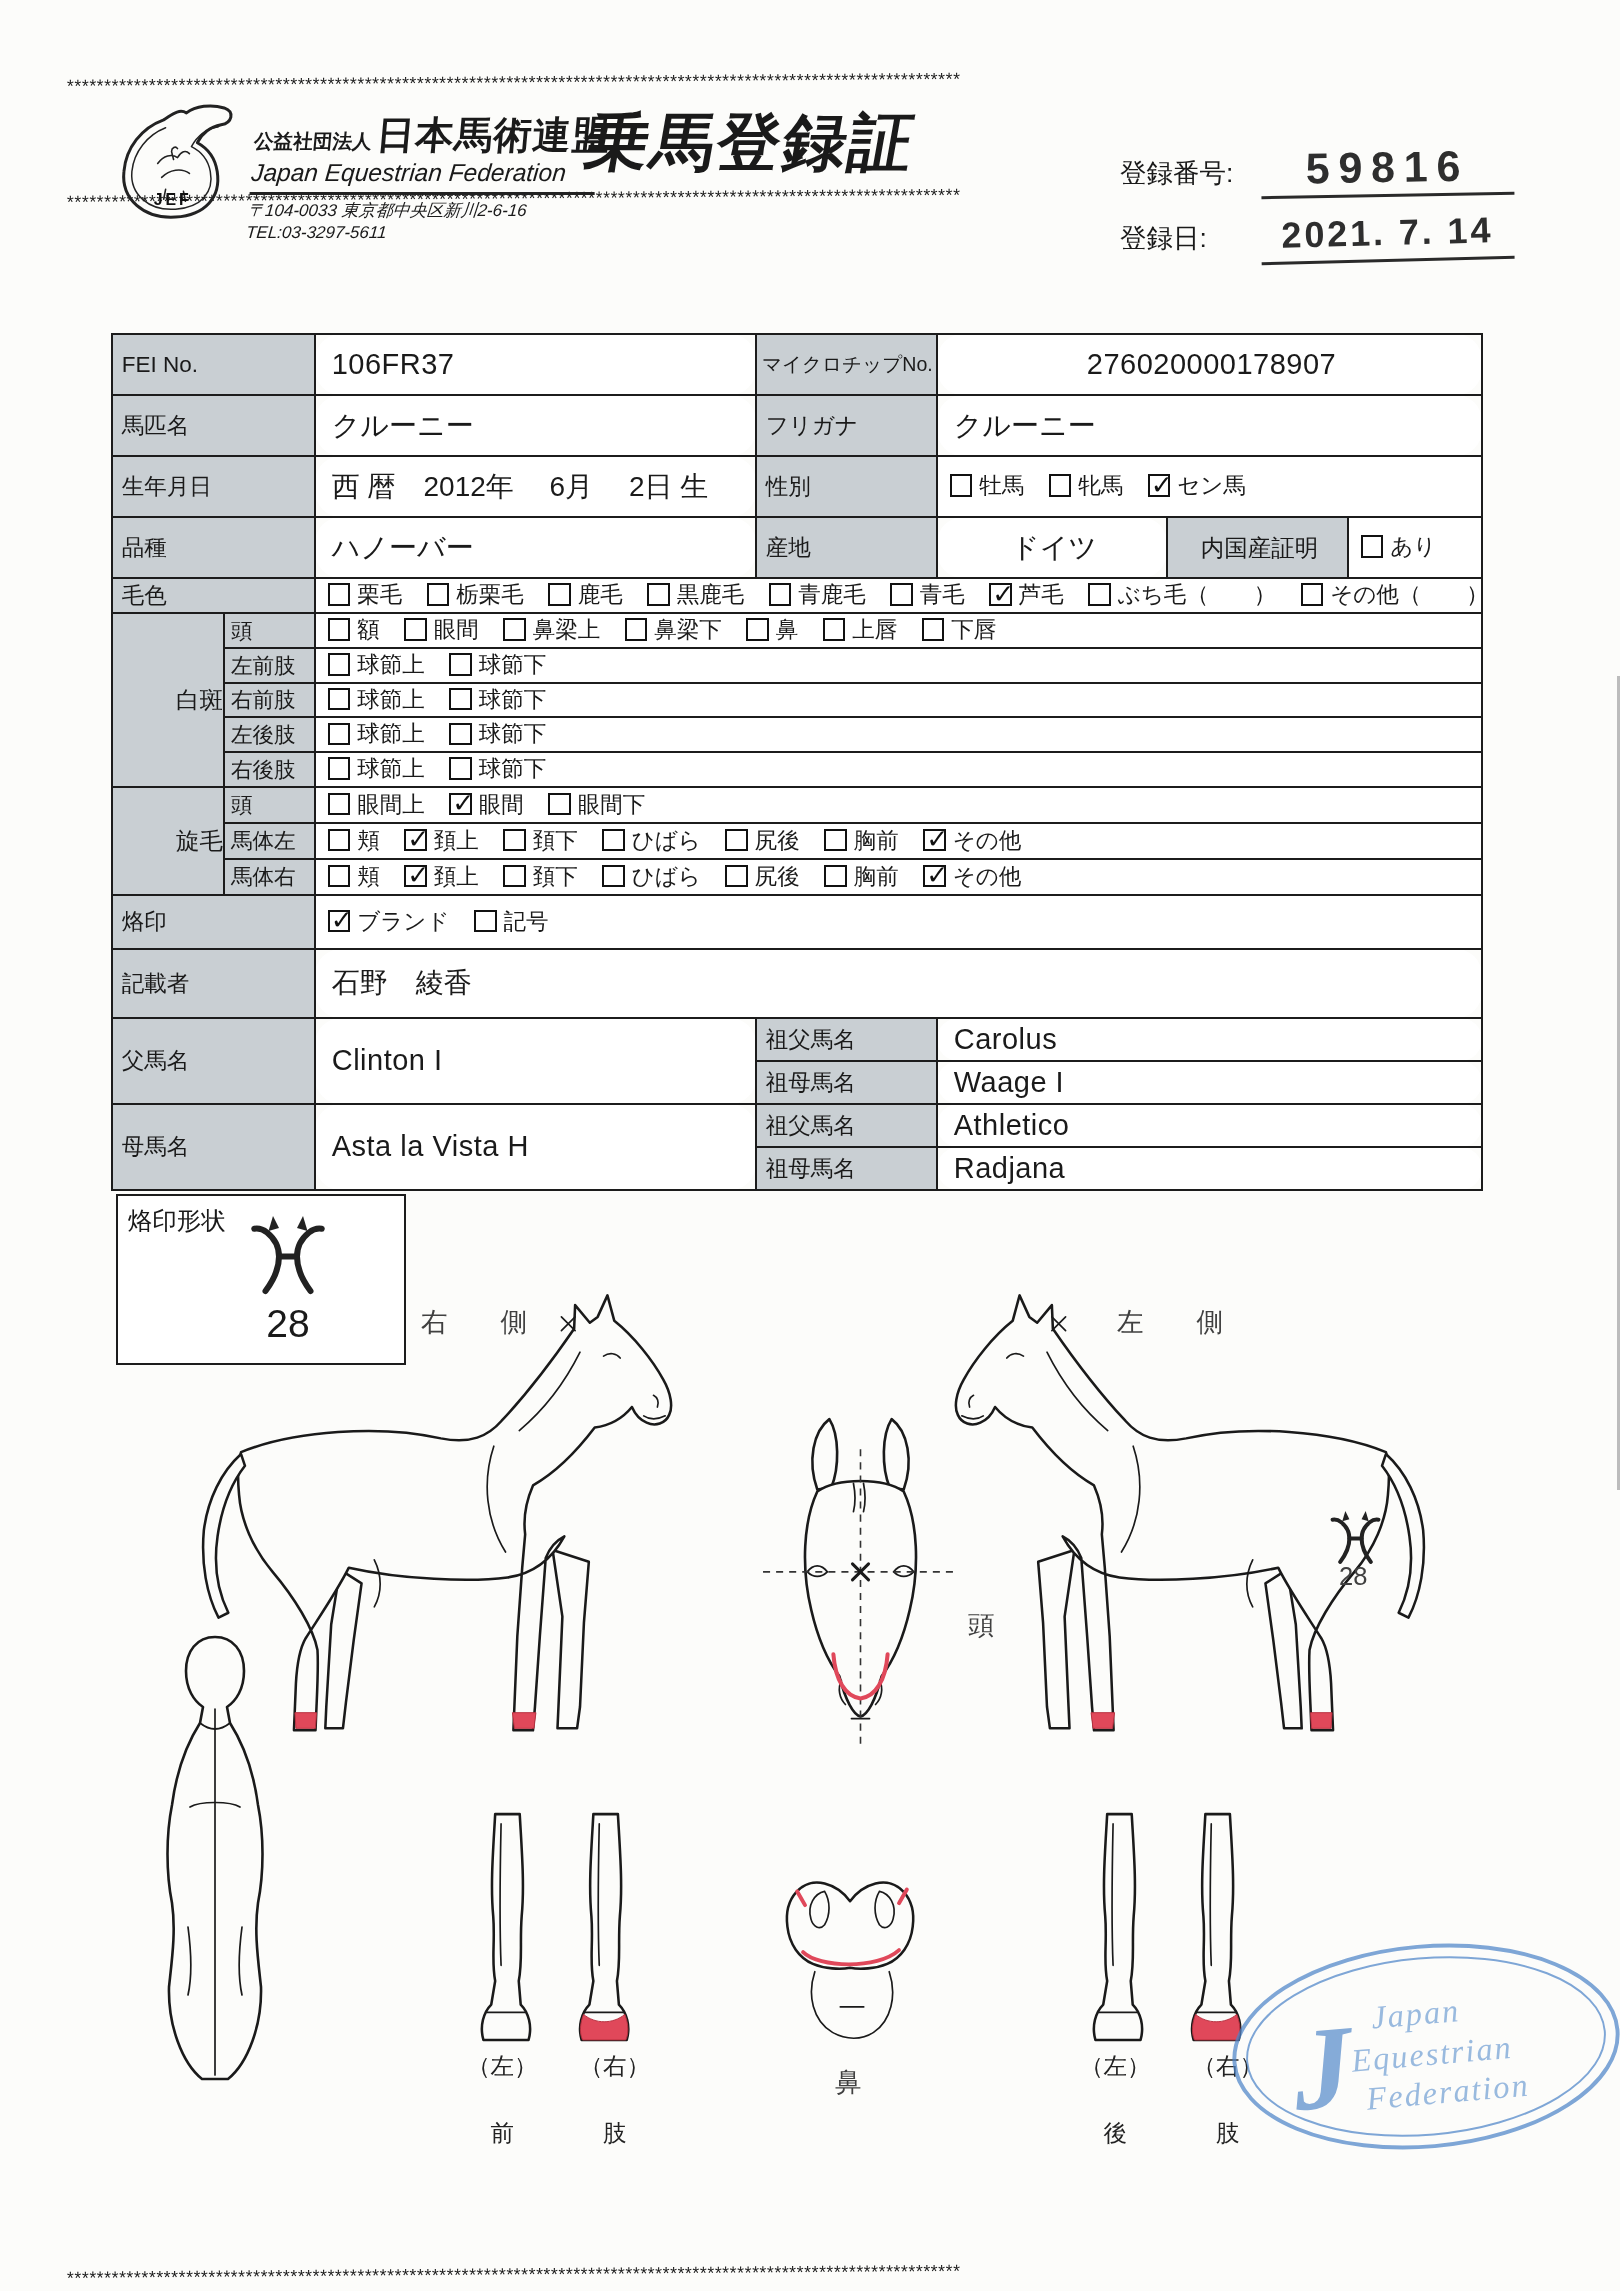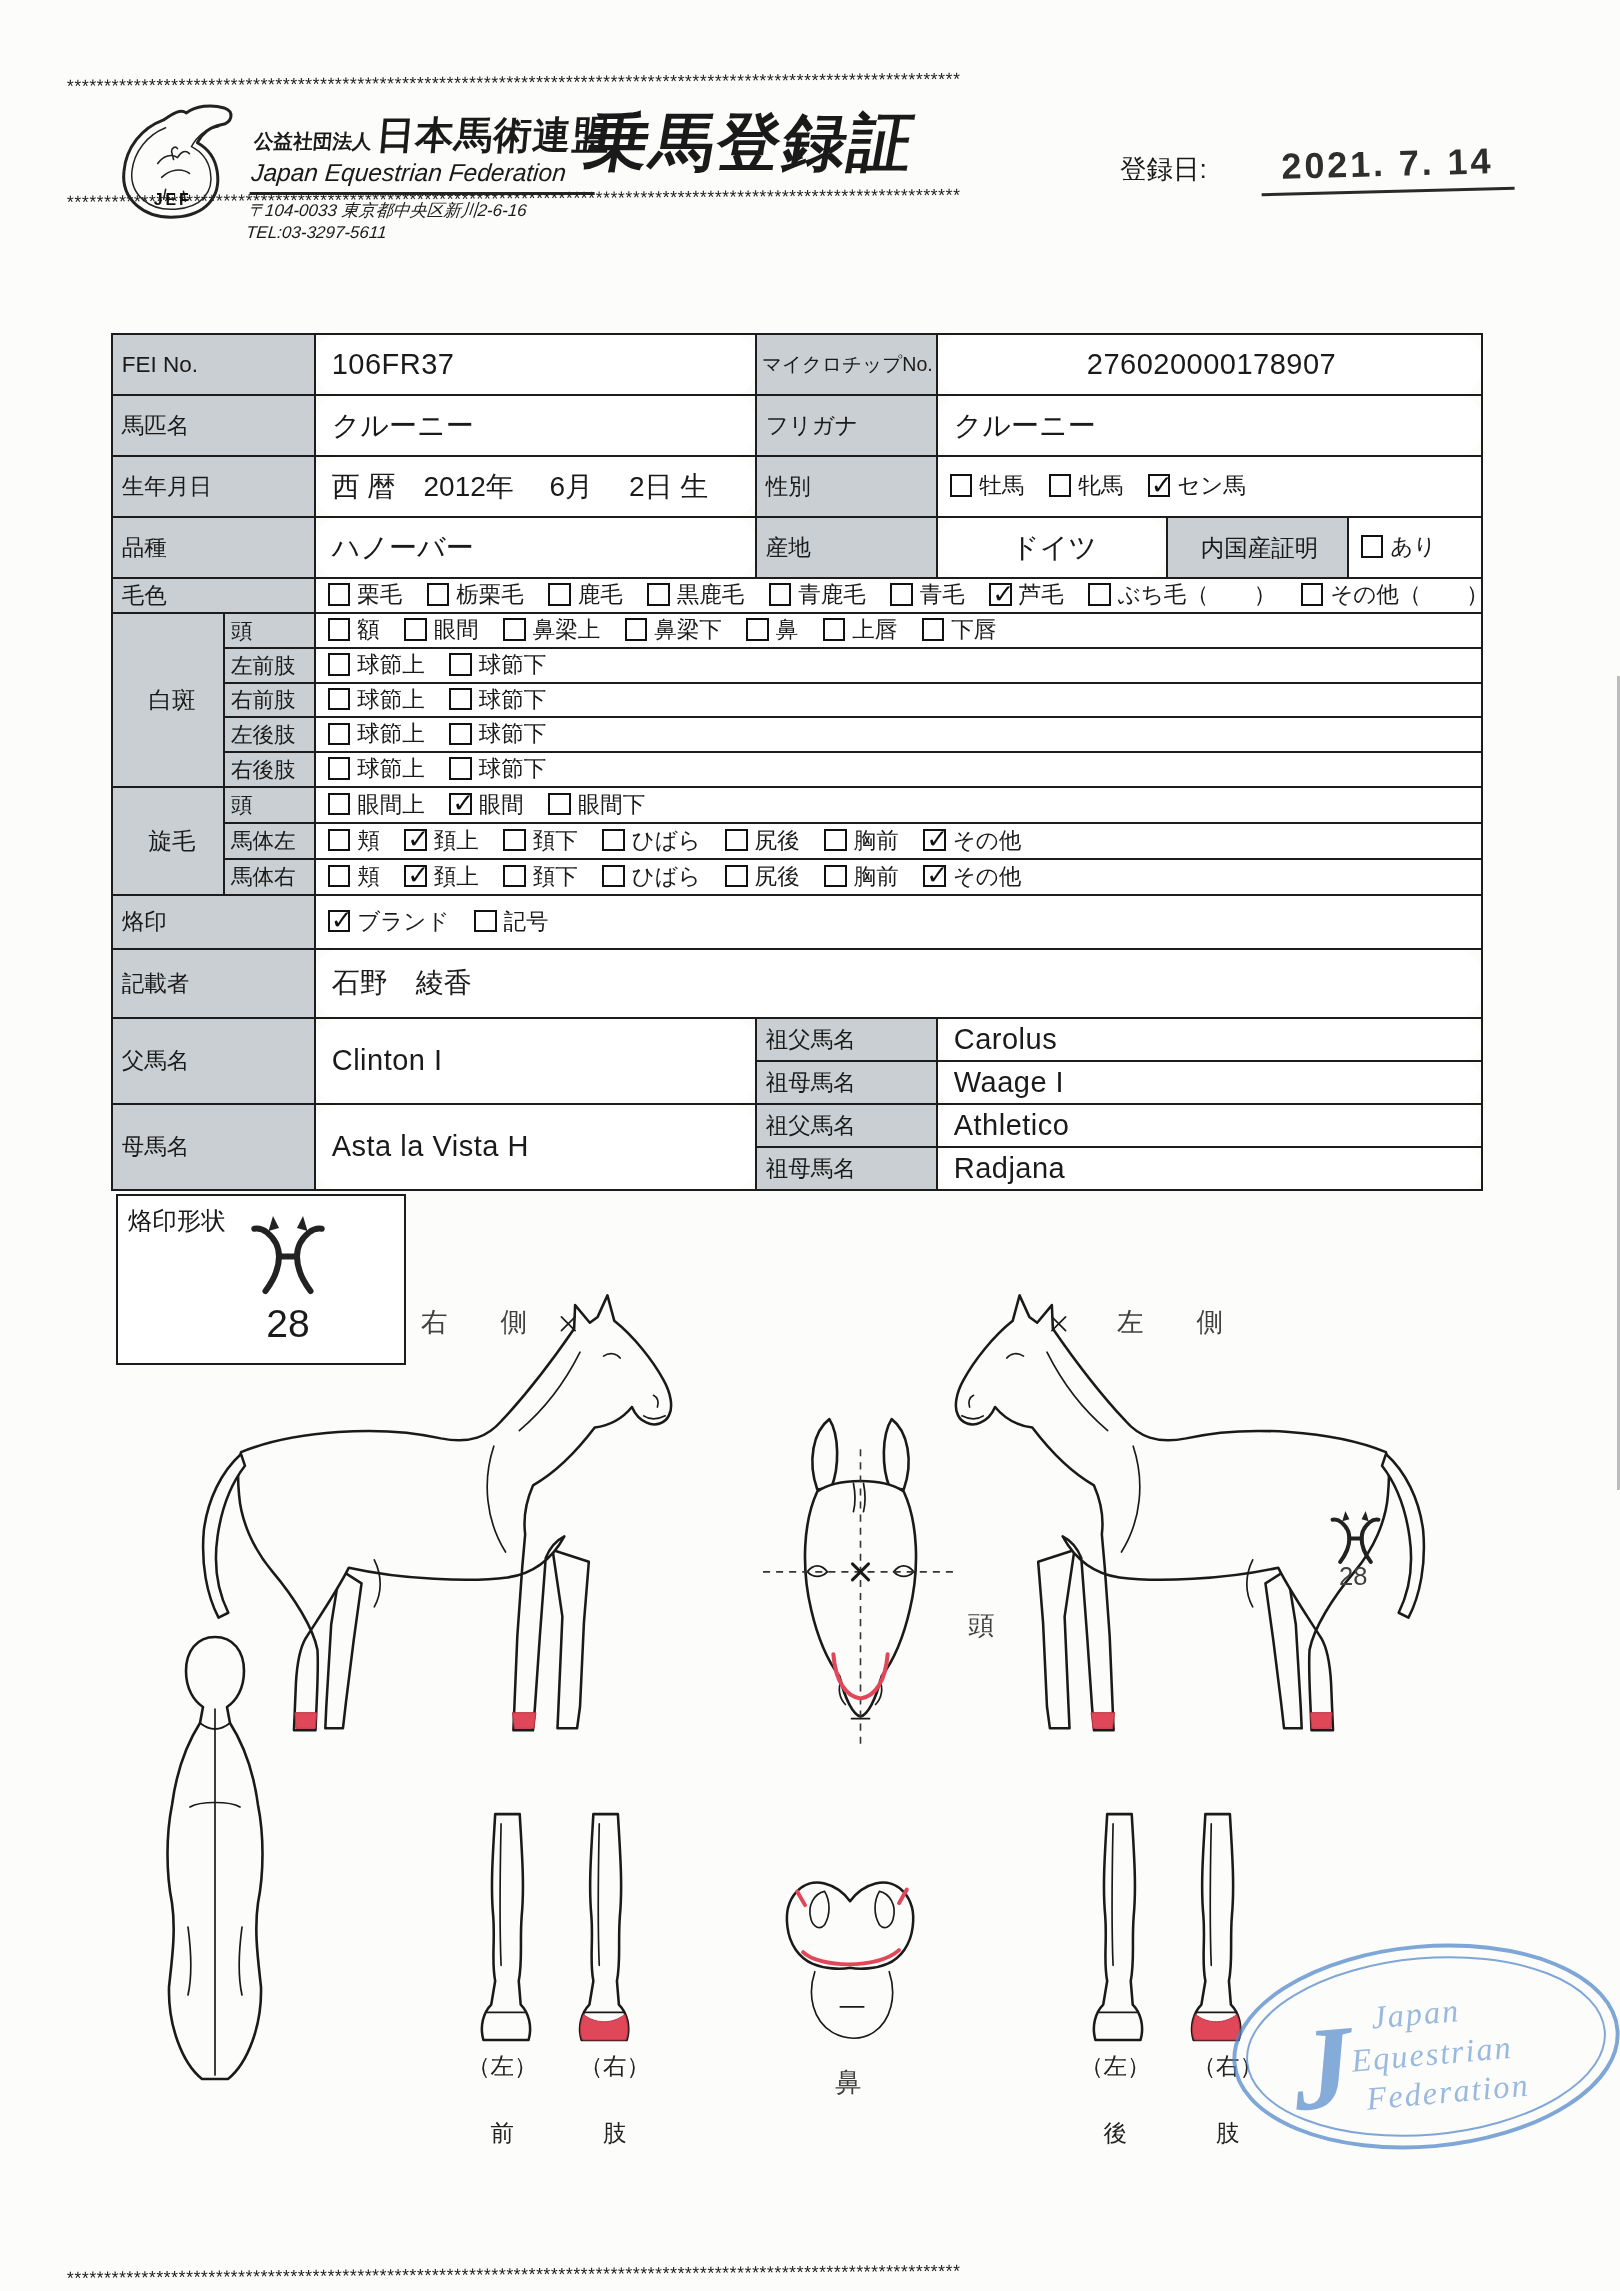--- a/index.html
+++ b/index.html
@@ -38,21 +38,21 @@
           font-weight:700;color:#2e2e2e;}
   .regno{font-size:43px;letter-spacing:8.8px;transform:rotate(-1deg);padding-bottom:2px;}
   .regdate{font-size:36px;letter-spacing:2.9px;transform:rotate(-1.5deg);padding-bottom:4.9px;}
 
   
   table.main{position:absolute;left:111px;top:333px;width:1371px;border-collapse:collapse;
              table-layout:fixed;}
   .main td{border:2.4px solid #1c1c1c;vertical-align:middle;overflow:hidden;padding:0;}
   .main .lab{background:#c9cfd3;font-size:22.5px;padding-left:8.8px;}
   .main .lab2{background:#c9cfd3;font-size:19.6px;padding-left:4.9px;}
-  .main .glab{text-align:center;padding-left:8px;font-size:23.5px;}
+  .main .glab{text-align:right;padding-left:8px;font-size:23.5px;}
   .main .slab{font-size:21.6px;padding-left:5.9px;}
   .main .val{font-size:28px;padding-left:15.7px;background:#fff;border-radius:26px;}
   .main .val-c{text-align:center;padding-left:4px;}
   .main .en{font-size:29px;letter-spacing:0.5px;}
   .main .cbc{padding-left:11.8px;font-size:22.5px;background:#fff;white-space:nowrap;}
   tr.h62{height:61px;} tr.h36{height:35px;} tr.h30{height:29px;} tr.h29{height:28px;}
   tr.h37{height:36px;} tr.h48{height:54px;} tr.h64{height:69px;} tr.h44{height:43px;}
 
   .cbi{display:inline-flex;align-items:center;margin-right:24.5px;white-space:nowrap;}
   .box{position:relative;width:18.6px;height:18.6px;border:2.5px solid #111;display:inline-block;
@@ -145,20 +145,24 @@
     <div class="org-en">Japan Equestrian Federation</div>
     <div class="org-rule"></div>
     <div class="org-addr">〒104-0033 東京都中央区新川2-6-16</div>
     <div class="org-tel">TEL:03-3297-5611</div>
   </div>
 
   <div class="title">乗馬登録証</div>
 
   <div class="regblock">
     <div class="regrow">
+      <span class="reglab">登録番号:</span>
+      <span class="regval regno">59816</span>
+    </div>
+    <div class="regrow">
       <span class="reglab">登録日:</span>
       <span class="regval regdate">2021. 7. 14</span>
     </div>
   </div>
 
   <table class="main">
     <colgroup>
       <col style="width:112px">
         <col style="width:91px">
         <col style="width:441px">

